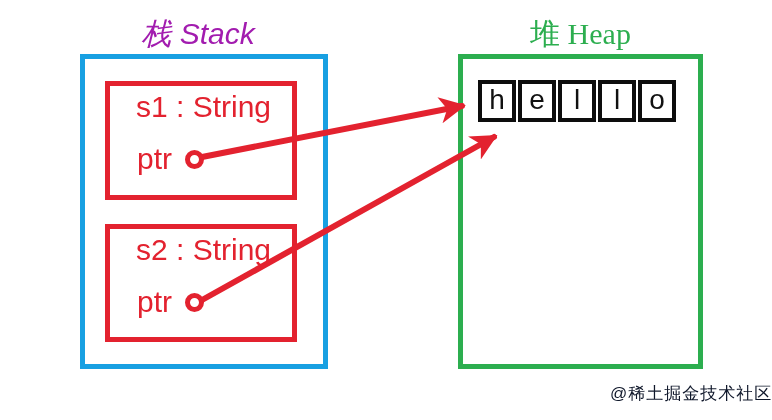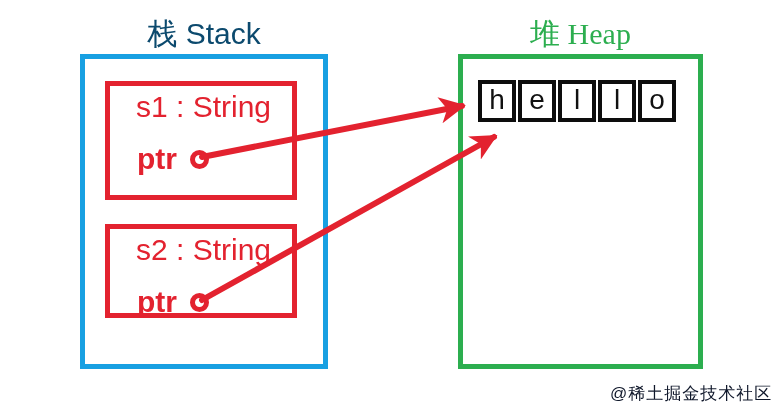--- a/index.html
+++ b/index.html
@@ -13,21 +13,21 @@
     font-family: "Liberation Sans", "DejaVu Sans", sans-serif;
   }
   .region-title {
     position: absolute;
     top: 16px;
     font-size: 30px;
     line-height: 36px;
     text-align: center;
     font-weight: 400;
   }
-  .stack-title { left: 80px; width: 248px; color: #0c4a6e; }
+  .stack-title { left: 74px; width: 248px; color: #a21caf; font-style: italic; }
   .heap-title  { left: 458px; width: 245px; color: #2cae4f; font-family: Liberation Serif, serif; }
 
   .stack-box {
     position: absolute;
     left: 80px; top: 54px;
     width: 248px; height: 315px;
     border: 5px solid #18a0e2;
   }
   .heap-box {
     position: absolute;
@@ -37,21 +37,21 @@
   }
 
   .frame {
     position: absolute;
     left: 105px;
     width: 192px;
     border: 5px solid #e3222f;
     background: transparent;
   }
   .frame-s1 { top: 81px;  height: 119px; }
-  .frame-s2 { top: 224px; height: 94px; }
+  .frame-s2 { top: 224px; height: 118px; }
 
   .frame-label {
     position: absolute;
     left: 26px; top: 3px;
     font-size: 30px;
     line-height: 36px;
     color: #e3222f;
     white-space: nowrap;
   }
   .ptr-row {
@@ -60,21 +60,20 @@
     height: 38px;
     display: flex;
     align-items: center;
     gap: 13px;
   }
   .ptr-label {
     font-size: 30px;
     line-height: 38px;
     color: #e3222f;
     white-space: nowrap;
-    font-weight: bold;
   }
   .ptr-circle {
     width: 19px; height: 19px;
     border: 5px solid #e3222f;
     border-radius: 50%;
     background: #ffffff;
     flex: 0 0 auto;
   }
 
   .cells-row {

